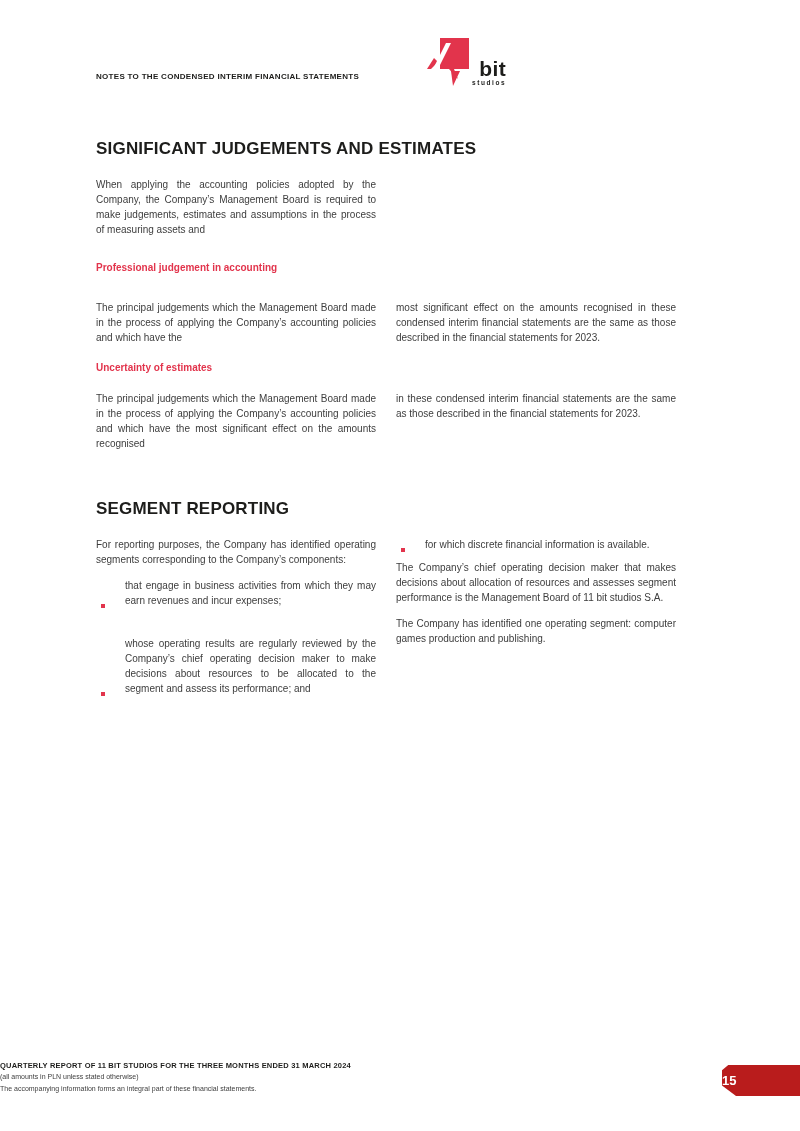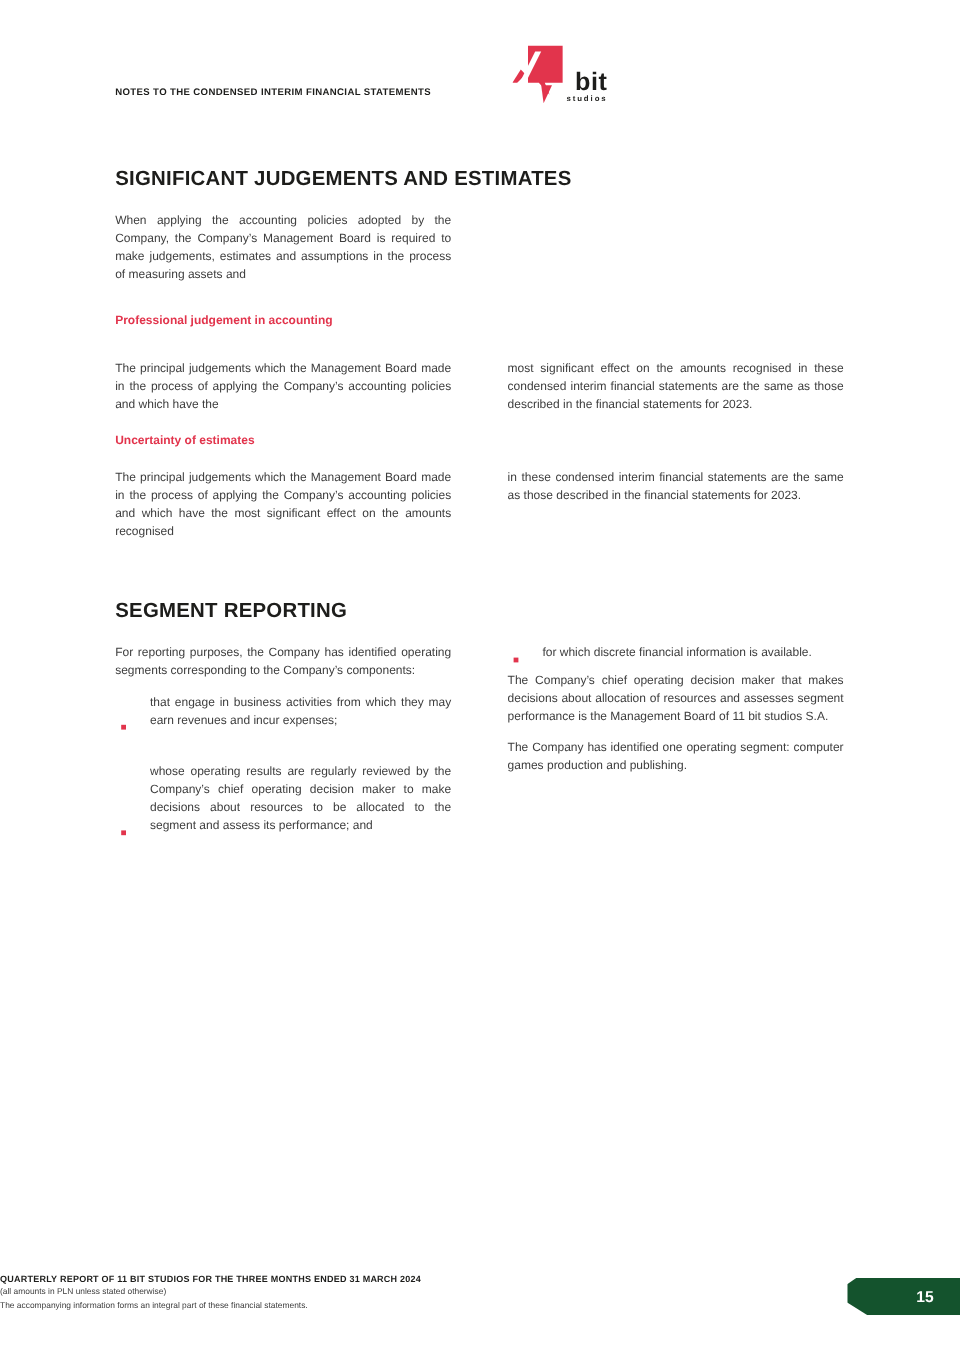--- a/index.html
+++ b/index.html
@@ -30,21 +30,21 @@
     font-size:6.5px; font-weight:bold; letter-spacing:1.6px; color:#1d1d1b;
     margin-top:1px;
   }
 
   
   .main { position:absolute; left:96px; top:140px; width:607px; }
   h1.sec-title {
     font-size:17px; line-height:17px; font-weight:bold; color:#1d1d1b;
     letter-spacing:0.2px;
   }
-  .two-col { display:flex; gap:47px; }
+  .two-col { display:flex; gap:20px; }
   .col { width:280px; }
   p.body {
     font-size:10px; line-height:15px; text-align:justify; color:#3d3d3d;
   }
   h3.red-sub {
     font-size:10px; line-height:13px; font-weight:bold; color:#e2344c;
   }
   .mt-intro { margin-top:20px; }
   .mt-sub1 { margin-top:24px; }
   .mt-sub1cols { margin-top:26px; }
@@ -73,24 +73,24 @@
     position:absolute; left:0; right:0; top:1060px; text-align:left;
   }
   .footer-line1 {
     font-size:7.5px; line-height:11px; font-weight:bold; color:#1d1d1b;
     letter-spacing:0.2px;
   }
   .footer-line2, .footer-line3 {
     font-size:7px; line-height:11.5px; color:#3d3d3d;
   }
   .page-badge {
-    position:absolute; right:0; top:1065px; width:94px; height:31px;
-    background:#14532d;
+    position:absolute; right:0; top:1065px; width:78px; height:31px;
+    background:#b91c1c;
     clip-path:polygon(8% 0, 100% 0, 100% 100%, 18% 100%, 0 66%, 0 17%);
-    display:flex; align-items:center; justify-content:flex-end;
+    display:flex; align-items:center; justify-content:flex-start;
     padding-right:22px;
   }
   .page-badge span {
     color:#ffffff; font-size:13px; font-weight:bold;
   }
 </style>
 </head>
 <body>
 
 <div class="page">

